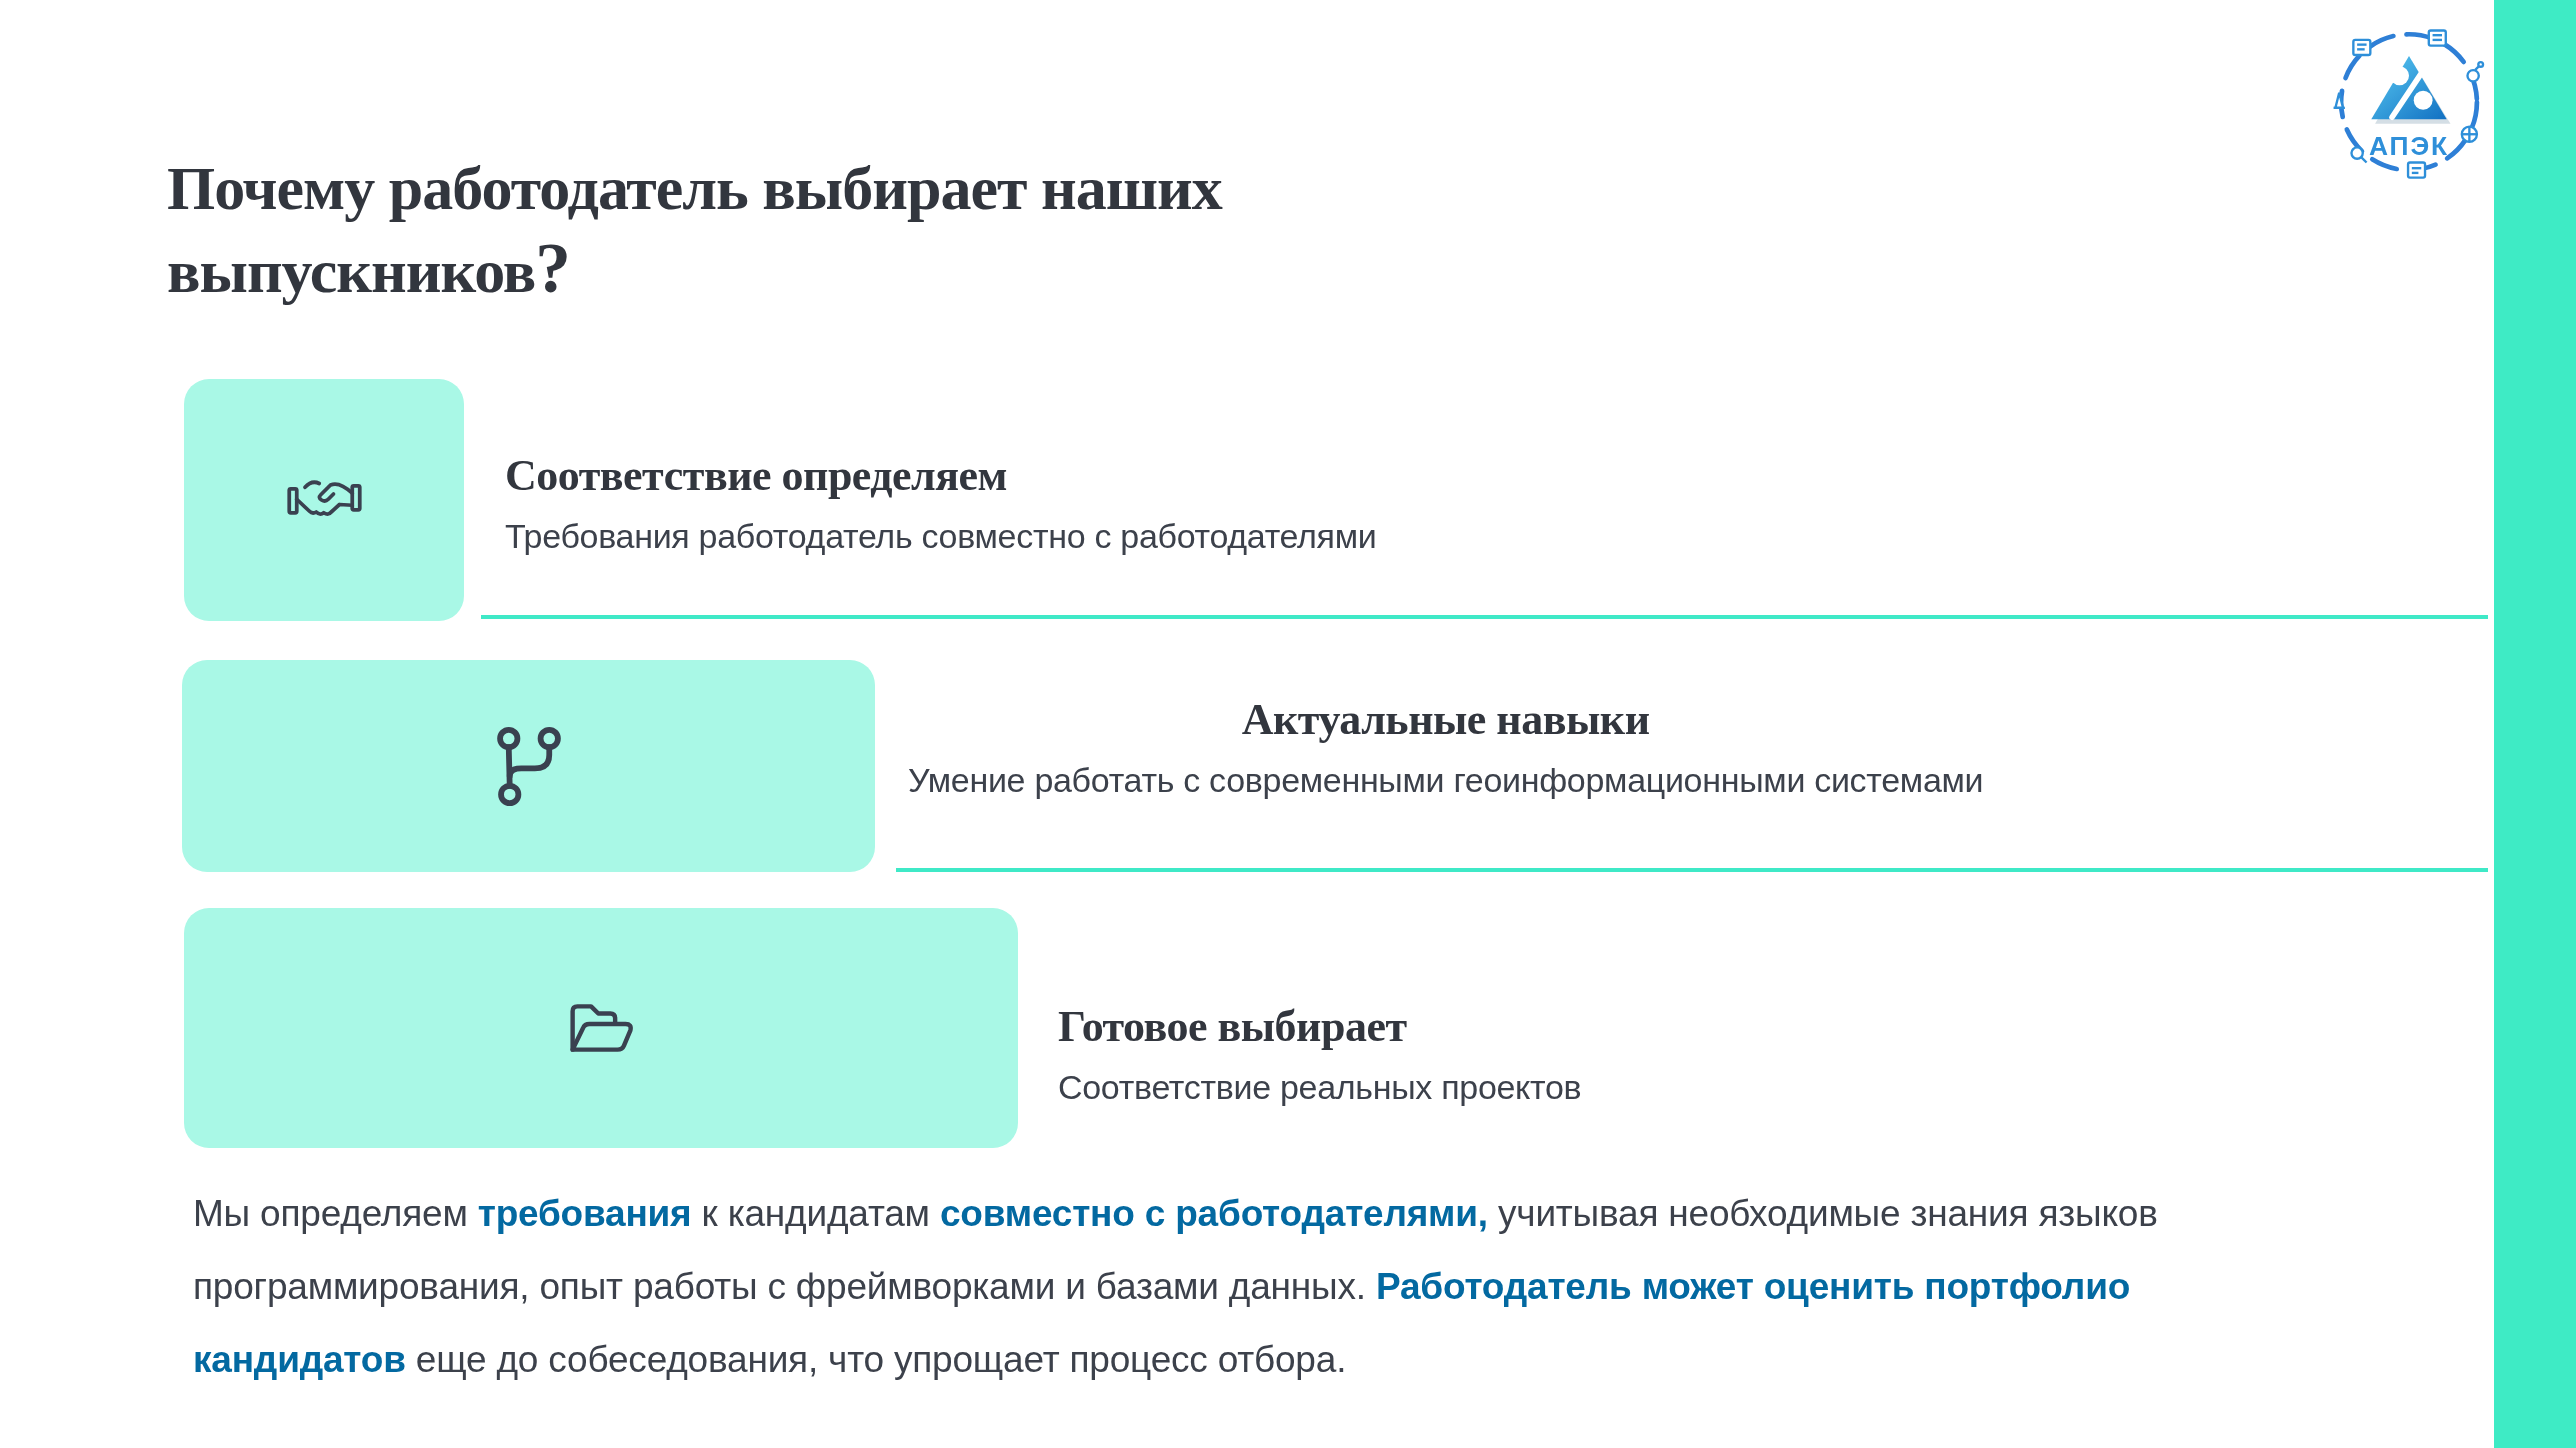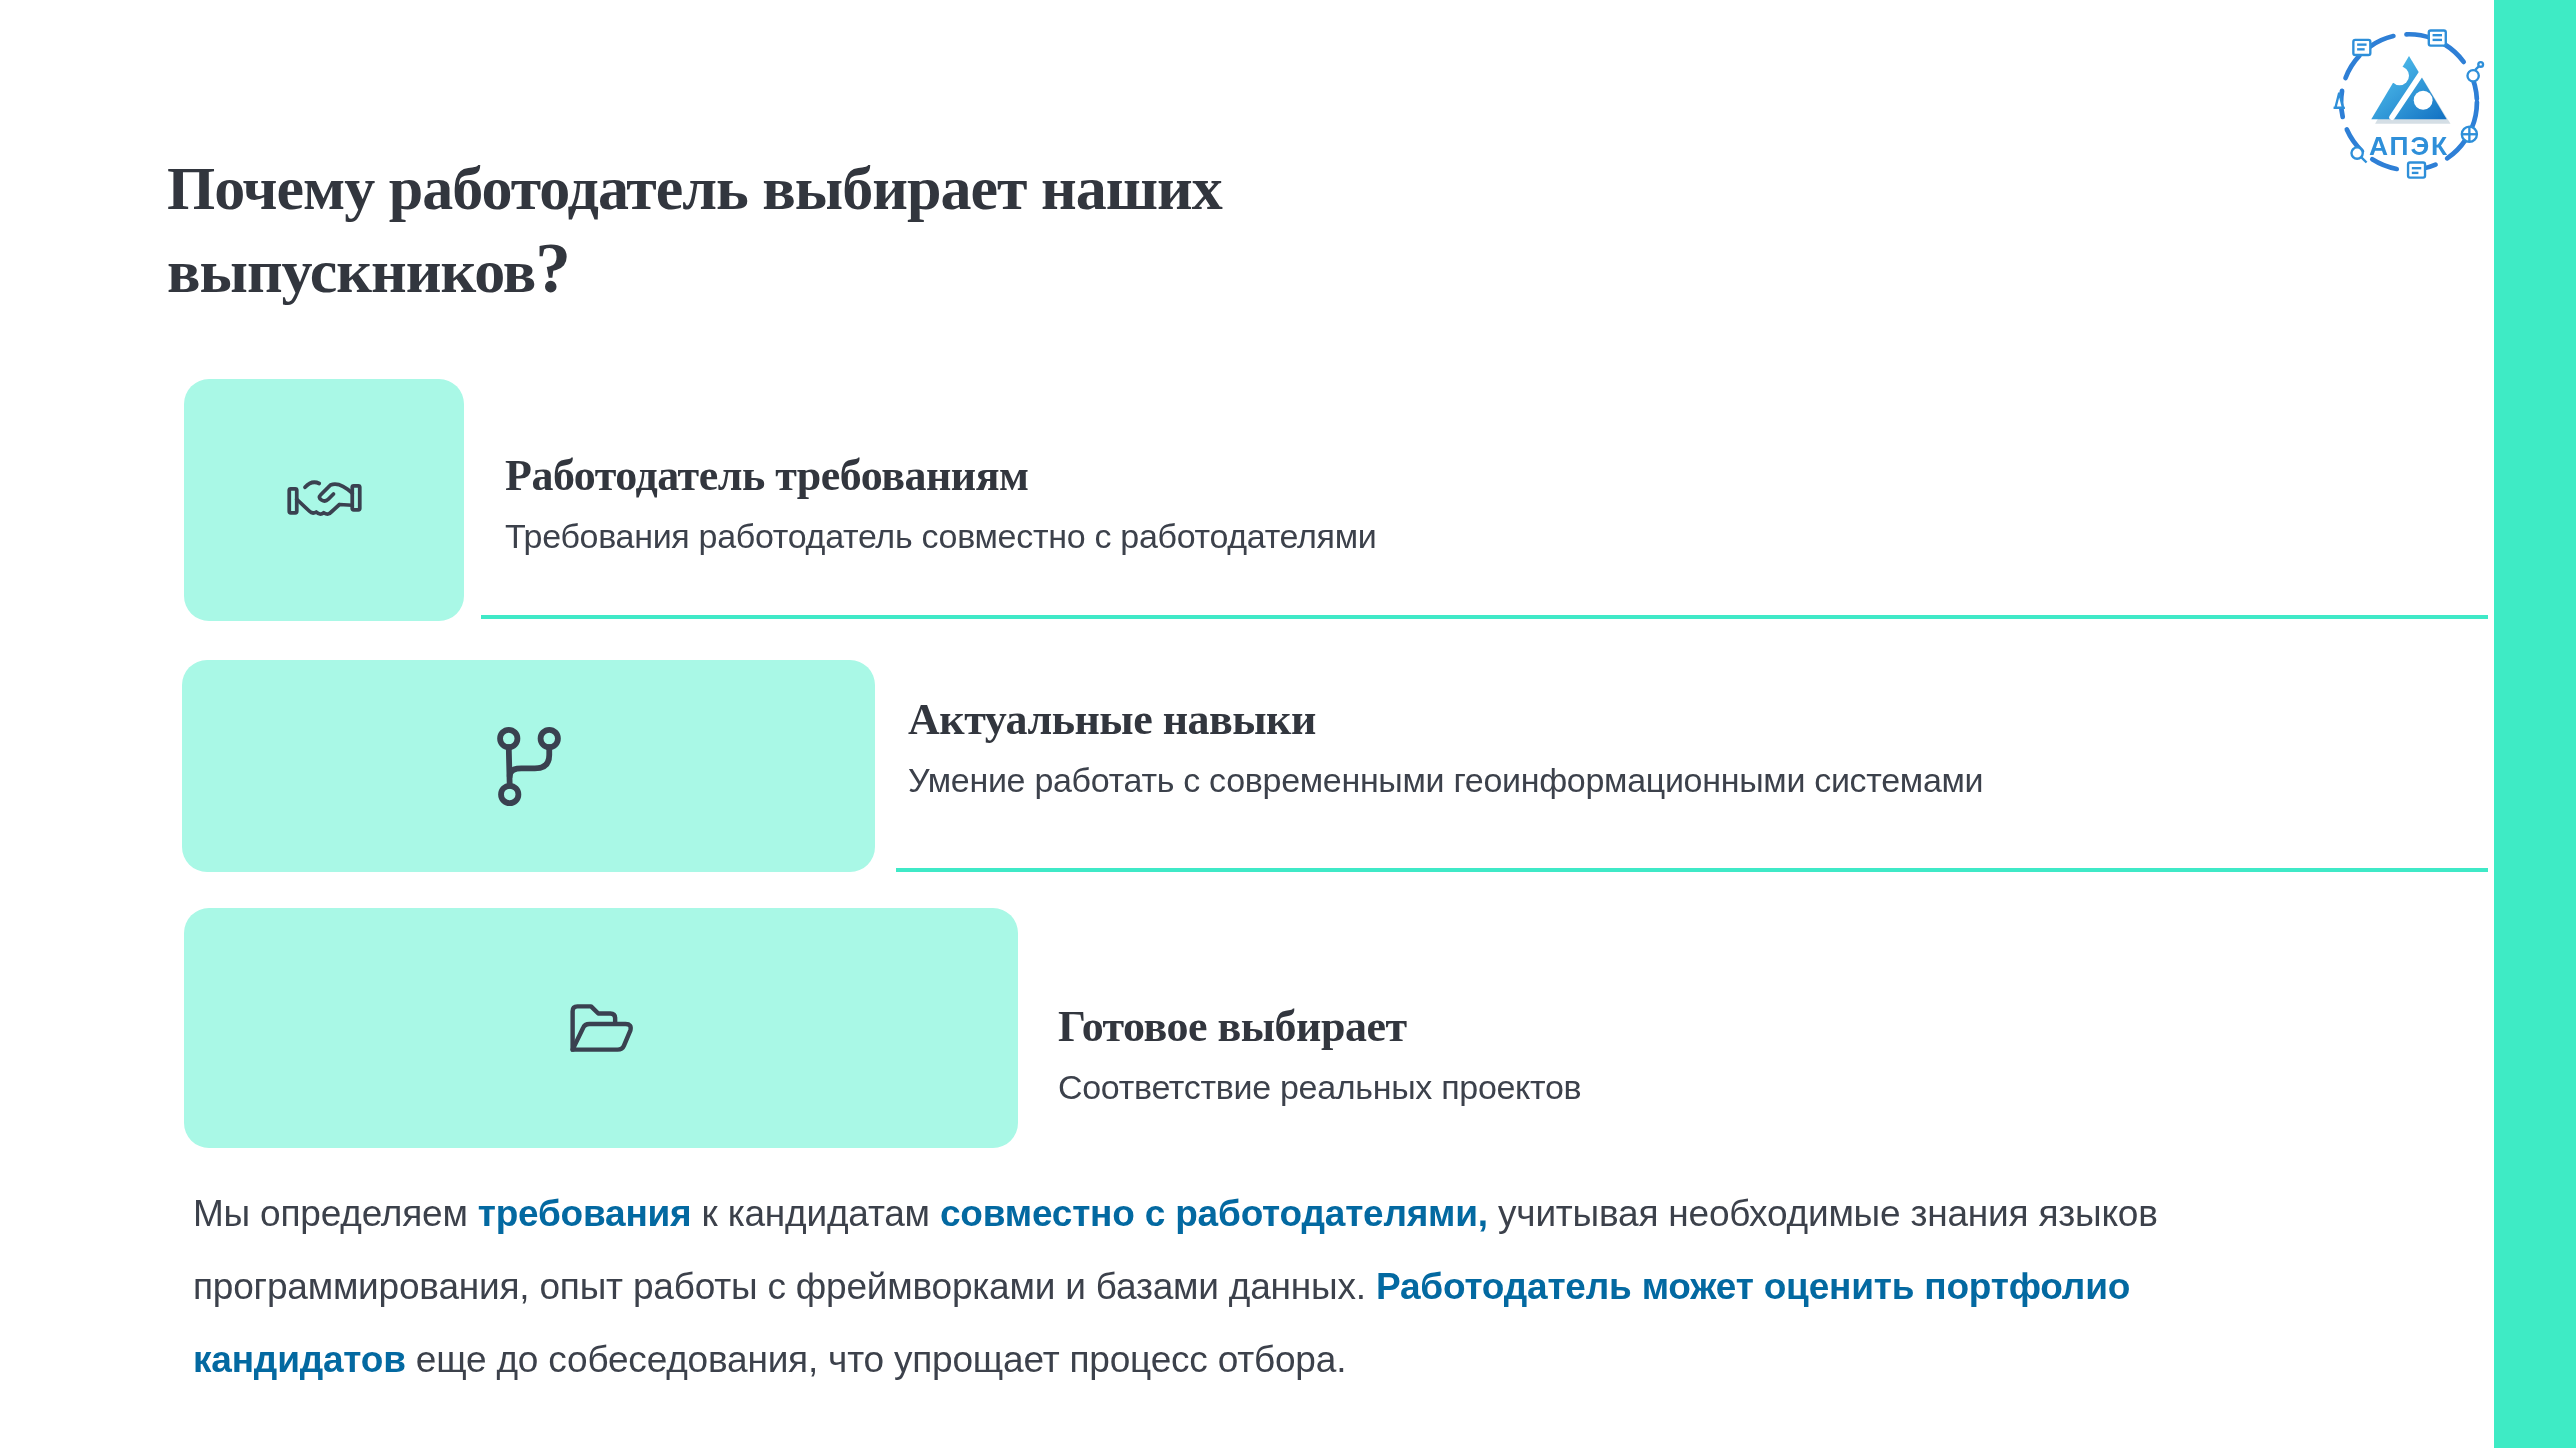--- a/index.html
+++ b/index.html
@@ -24,21 +24,21 @@
   #box2{left:182px;top:660px;width:693px;height:212px;}
   #box3{left:184px;top:908px;width:834px;height:240px;}
 
   
   .card-text{color:#32363E;}
   .card-title{font-family:"Liberation Serif",serif;font-weight:bold;
               font-size:44px;letter-spacing:-0.5px;margin:0 0 15.5px 0;color:#32363E;}
   .card-sub{font-size:34px;margin:0;color:#3C414B;letter-spacing:-0.3px;}
   #text1{left:505px;top:450px;}
   #text2{left:908px;top:694px;}
-  #text2 .card-title{}
+  #text2 .card-title{text-align:center;}
   #text3{left:1058px;top:1001px;}
 
   
   .divider{height:3.9px;background:#3FE9C7;}
   #div1{left:481px;top:615px;width:2007px;}
   #div2{left:896px;top:868px;width:1592px;}
 
   
   #para{left:193px;top:1140px;width:2067px;font-size:37px;line-height:73px;
         color:#3C414B;letter-spacing:-0.2px;}
@@ -114,21 +114,21 @@
 <div id="box1" class="abs mintbox">
   <svg width="75" height="50" viewBox="0 0 100 66" fill="none" stroke="#3A4150" stroke-width="5" stroke-linecap="round" stroke-linejoin="round">
     <rect x="3" y="18" width="10" height="32" rx="2"></rect>
     <rect x="87" y="14" width="10" height="32" rx="2"></rect>
     <path d="M24 16 Q33 6 43 11"></path>
     <path d="M87 24 Q70 8 58 13 L45 26 Q41 30 46 33 Q51 36 55 32 L62 25"></path>
     <path d="M13 32 L30 48 Q34 52 39 49 Q44 54 49 50 Q55 54 59 49 L70 39 L87 40"></path>
   </svg>
 </div>
 <div id="text1" class="abs card-text">
-  <p class="card-title">Работодатель требованиям</p>
+  <p class="card-title">Соответствие определяем</p>
   <p class="card-sub">Требования работодатель совместно с работодателями</p>
 </div>
 <div id="div1" class="abs divider"></div>
 
 <div id="box2" class="abs mintbox">
   <svg width="70" height="81" viewBox="0 0 72 84" fill="none" stroke="#3A4150" stroke-width="6" stroke-linecap="round" stroke-linejoin="round">
     <circle cx="15" cy="13" r="9"></circle>
     <circle cx="57" cy="13" r="9"></circle>
     <circle cx="16" cy="71" r="9"></circle>
     <path d="M15 22 L16 62"></path>

